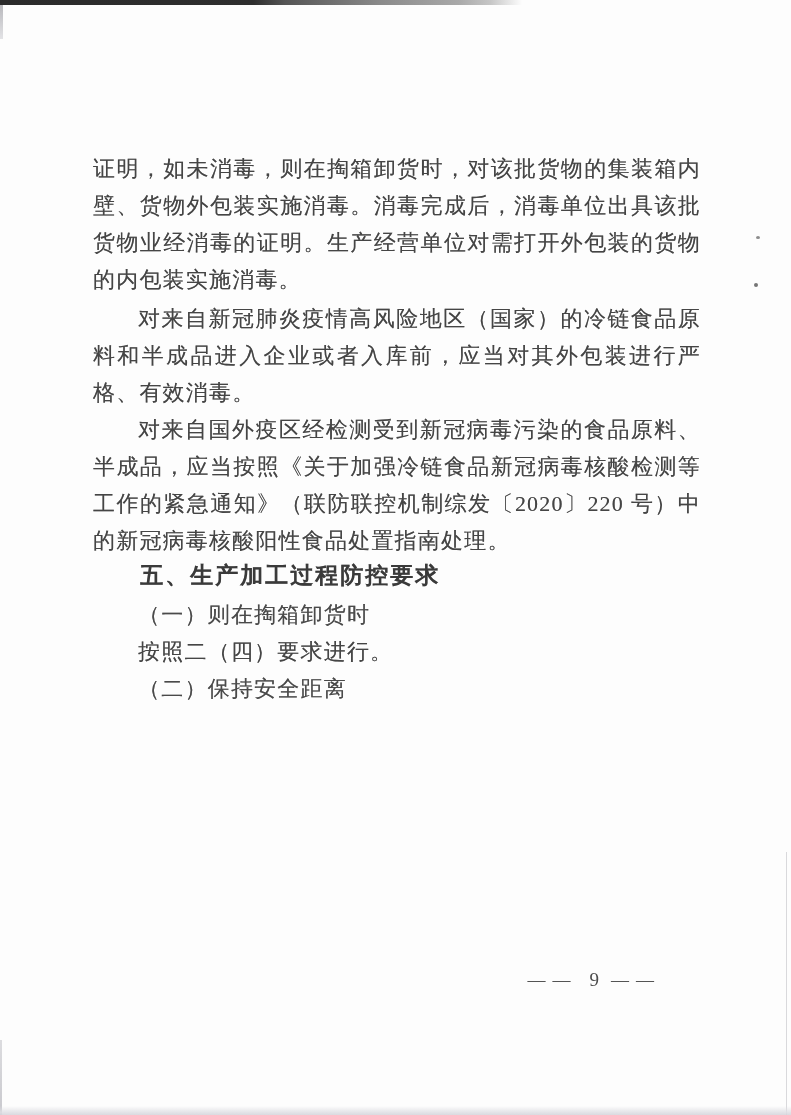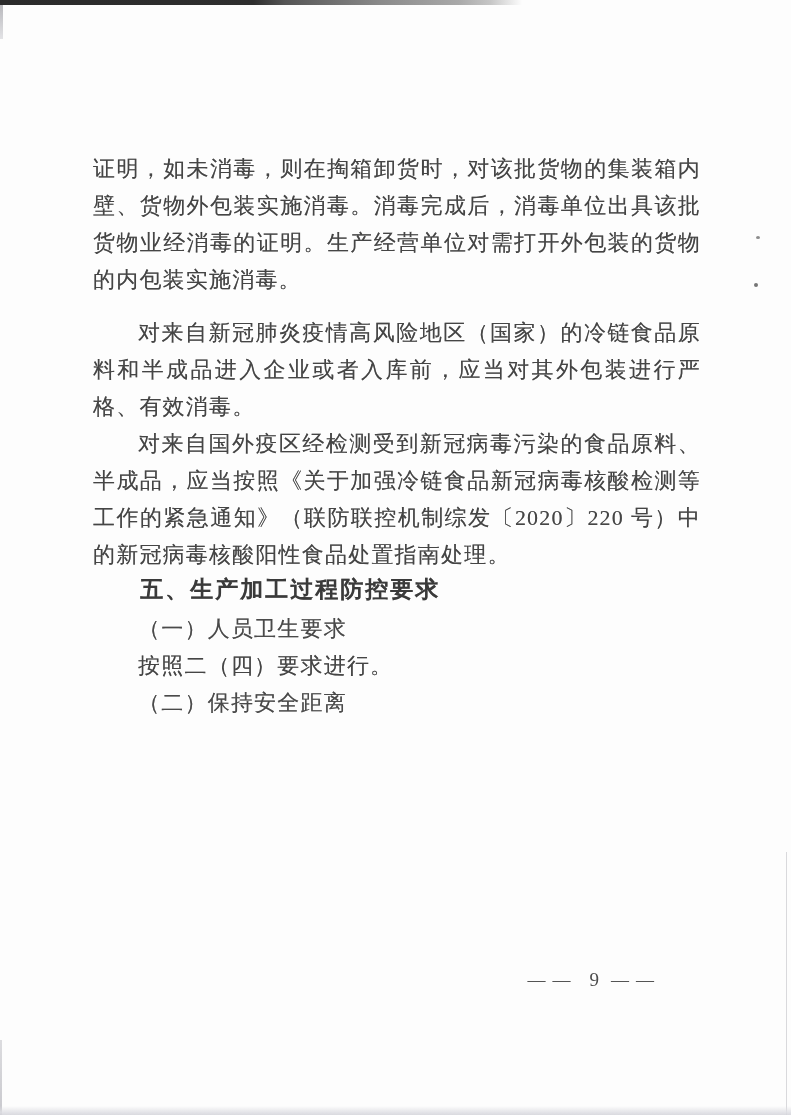--- a/index.html
+++ b/index.html
@@ -40,21 +40,21 @@
 
   
   .text-block{
     position:absolute;left:93px;top:150px;width:608px;
     font-size:22px;line-height:37px;color:#454545;
     text-align:justify;letter-spacing:1.2px;
     text-shadow:0 0 .5px rgba(70,70,70,.55);
   }
   .para{margin:0;}
   .indent{text-indent:2.05em;}
-  .gap-sm{margin-top:16px;}
+  .gap-sm{margin-top:2px;}
   .kai{color:#4a4a4a;}
   .hei{
     font-family:Liberation Mono, monospace;
     font-weight:bold;color:#3a3a3a;font-size:23px;letter-spacing:2px;
   }
   
   .footer{
     position:absolute;left:93px;top:969px;width:608px;
     text-align:right;padding-right:40px;box-sizing:border-box;
     font-size:18px;color:#4d4d4d;
@@ -73,21 +73,21 @@
   <div class="scan-rightline"></div>
   <div class="scan-bottomedge"></div>
   <div class="speck speck-1"></div>
   <div class="speck speck-2"></div>
 
   <div class="text-block">
     <p class="para">证明，如未消毒，则在掏箱卸货时，对该批货物的集装箱内壁、货物外包装实施消毒。消毒完成后，消毒单位出具该批货物业经消毒的证明。生产经营单位对需打开外包装的货物的内包装实施消毒。</p>
     <p class="para indent gap-sm">对来自新冠肺炎疫情高风险地区（国家）的冷链食品原料和半成品进入企业或者入库前，应当对其外包装进行严格、有效消毒。</p>
     <p class="para indent">对来自国外疫区经检测受到新冠病毒污染的食品原料、半成品，应当按照《关于加强冷链食品新冠病毒核酸检测等工作的紧急通知》（联防联控机制综发〔2020〕220 号）中的新冠病毒核酸阳性食品处置指南处理。</p>
     <p class="para indent hei">五、生产加工过程防控要求</p>
-    <p class="para indent kai">（一）人员卫生要求</p>
+    <p class="para indent kai">（一）则在掏箱卸货时</p>
     <p class="para indent">按照二（四）要求进行。</p>
     <p class="para indent kai">（二）保持安全距离</p>
   </div>
 
   <div class="footer">
     <span class="dash">——</span><span class="num">9</span><span class="dash">——</span>
   </div>
 
 </div>
 

